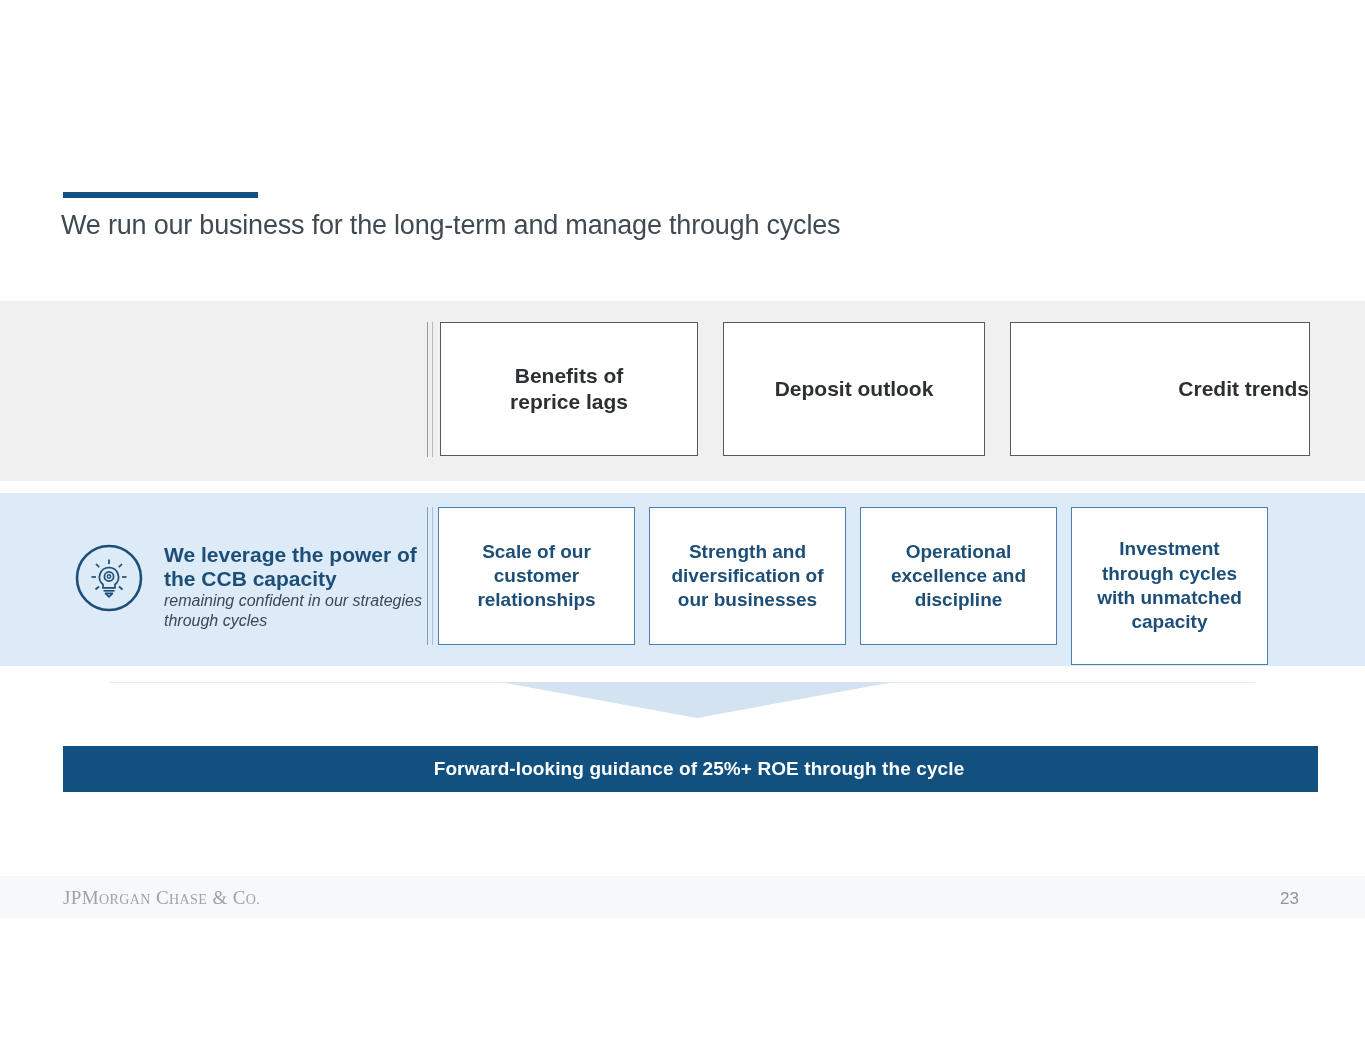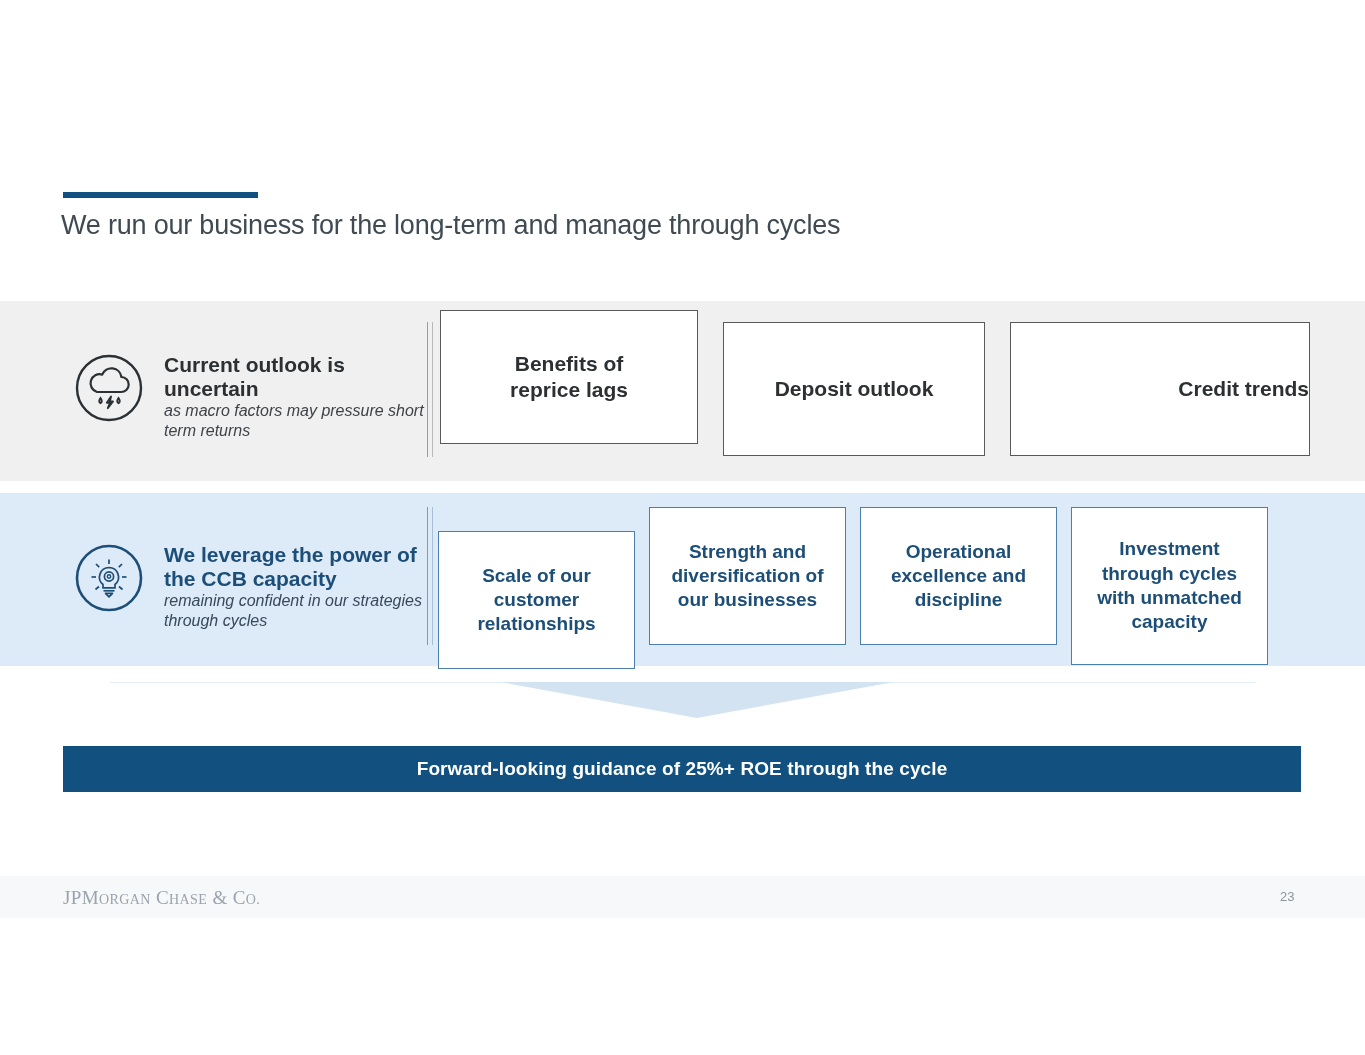--- a/index.html
+++ b/index.html
@@ -66,69 +66,54 @@
     width:0;height:0;
     border-left:197px solid transparent;
     border-right:197px solid transparent;
     border-top:36px solid #d3e3f2;
   }
 
   
   .banner{
     position:absolute;left:63px;top:736px;width:1238px;height:46px;
     background:#11507f;
-    display:flex;align-items:center;justify-content:center;
+    display:flex;align-items:center;justify-content:center;padding-left:17px;
   }
   .banner-text{color:#ffffff;font-size:19px;font-weight:bold;letter-spacing:0.1px;}
 
   
   .footer{
     position:absolute;left:0;top:866px;width:1365px;height:42px;background:#f7f8f9;
   }
   .footer-logo{
     position:absolute;left:63px;top:877px;
     font-family:"Liberation Serif", serif;
     font-size:19px;color:#9aa3ae;letter-spacing:0.4px;white-space:nowrap;text-align:center;
   }
   .footer-logo .sc{font-size:14px;}
   .footer-page{
     position:absolute;left:1280px;top:879px;
-    font-size:13px;color:#8d949c;
+    font-size:17px;color:#8d949c;
   }
 </style>
 </head>
 <body>
 
 <div class="slide">
 
   <div class="title-accent"></div>
   <div class="title">We run our business for the long-term and manage through cycles</div>
 
   <div class="band band-gray"></div>
 
-  <div class="row-left" style="left:74px;top:343px;">
-    <div class="icon-wrap">
-      <svg viewBox="0 0 70 70" xmlns="http://www.w3.org/2000/svg">
-        <circle cx="35" cy="35" r="32" fill="none" stroke="#2b3034" stroke-width="2.4"></circle>
-        <path d="M23 39 h24 a7.5 7.5 0 0 0 0.4 -15 a10 10 0 0 0 -19.2 -2.4 A6.6 6.6 0 0 0 23 39 z" fill="none" stroke="#2b3034" stroke-width="2.2" stroke-linejoin="round"></path>
-        <path d="M26.5 45 q-2.6 3.6 0 5.2 q2.6 -1.6 0 -5.2 z" fill="none" stroke="#2b3034" stroke-width="1.9"></path>
-        <path d="M44.5 45 q-2.6 3.6 0 5.2 q2.6 -1.6 0 -5.2 z" fill="none" stroke="#2b3034" stroke-width="1.9"></path>
-        <path d="M37 43.5 l-4.2 6.3 h3.2 l-2.2 5.4 l5.2 -6.8 h-3.1 z" fill="none" stroke="#2b3034" stroke-width="1.9" stroke-linejoin="round"></path>
-      </svg>
-    </div>
-    <div class="label-block">
-      <div class="label-head gray-head">Current outlook is uncertain</div>
-      <div class="label-sub gray-sub">as macro factors may pressure short term returns</div>
-    </div>
-  </div>
 
   <div class="divider" style="left:427px;top:312px;height:135px;"></div>
   <div class="divider d2" style="left:432px;top:312px;height:135px;"></div>
 
-  <div class="box box-gray" style="left:440px;top:300px;width:258px;height:134px;text-align:center;">
+  <div class="box box-gray" style="left:440px;top:312px;width:258px;height:134px;text-align:center;">
     <span class="box-text">Benefits of<br>reprice lags</span>
   </div>
   <div class="box box-gray" style="left:723px;top:312px;width:262px;height:134px;">
     <span class="box-text">Deposit outlook</span>
   </div>
   <div class="box box-gray" style="left:1010px;top:312px;width:300px;height:134px;justify-content:flex-end;">
     <span class="box-text">Credit trends</span>
   </div>
 
   <div class="band band-blue"></div>
@@ -153,21 +138,21 @@
     </div>
     <div class="label-block">
       <div class="label-head blue-head">We leverage the power of the CCB capacity</div>
       <div class="label-sub blue-sub">remaining confident in our strategies through cycles</div>
     </div>
   </div>
 
   <div class="divider-blue" style="left:427px;top:497px;height:138px;"></div>
   <div class="divider-blue d2" style="left:432px;top:497px;height:138px;"></div>
 
-  <div class="box box-blue" style="left:438px;top:521px;width:197px;height:138px;">
+  <div class="box box-blue" style="left:438px;top:497px;width:197px;height:138px;">
     <span class="box-text">Scale of our<br>customer<br>relationships</span>
   </div>
   <div class="box box-blue" style="left:649px;top:497px;width:197px;height:138px;">
     <span class="box-text">Strength and<br>diversification of<br>our businesses</span>
   </div>
   <div class="box box-blue" style="left:860px;top:497px;width:197px;height:138px;">
     <span class="box-text">Operational<br>excellence and<br>discipline</span>
   </div>
   <div class="box box-blue" style="left:1071px;top:497px;width:197px;height:158px;">
     <span class="box-text">Investment<br>through cycles<br>with unmatched<br>capacity</span>

